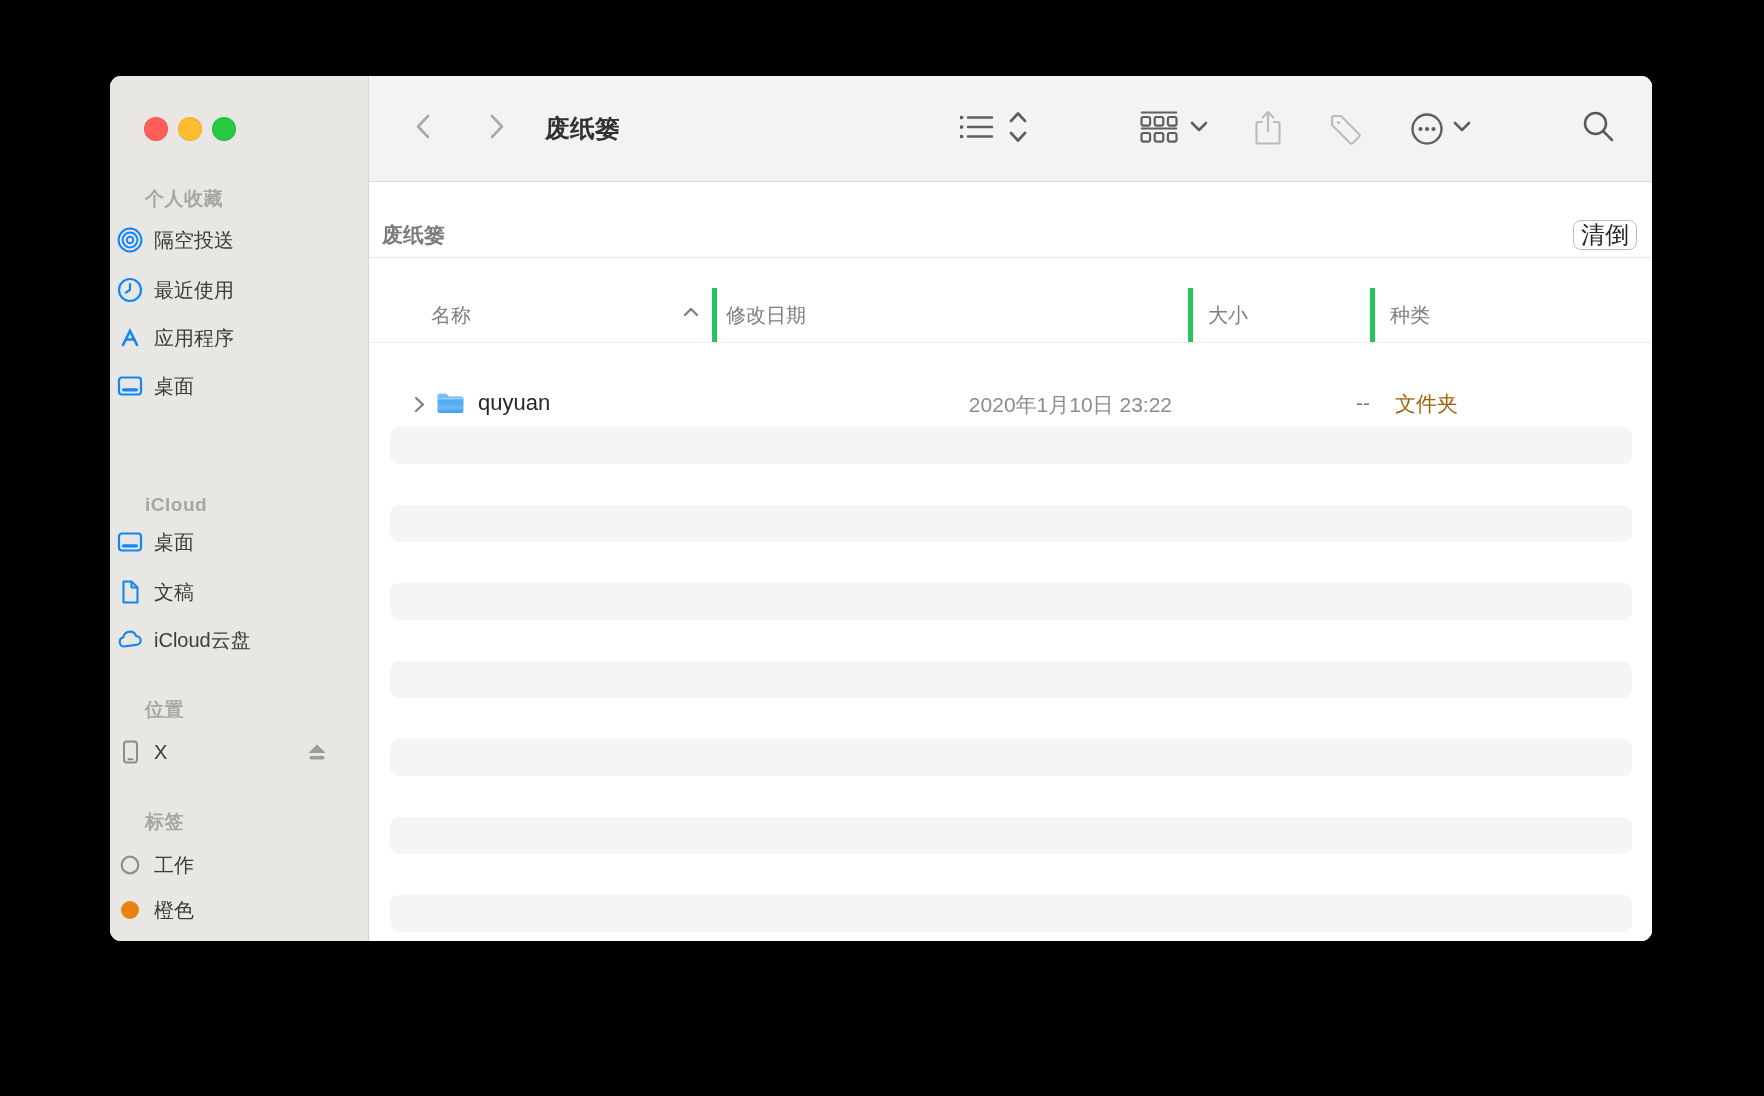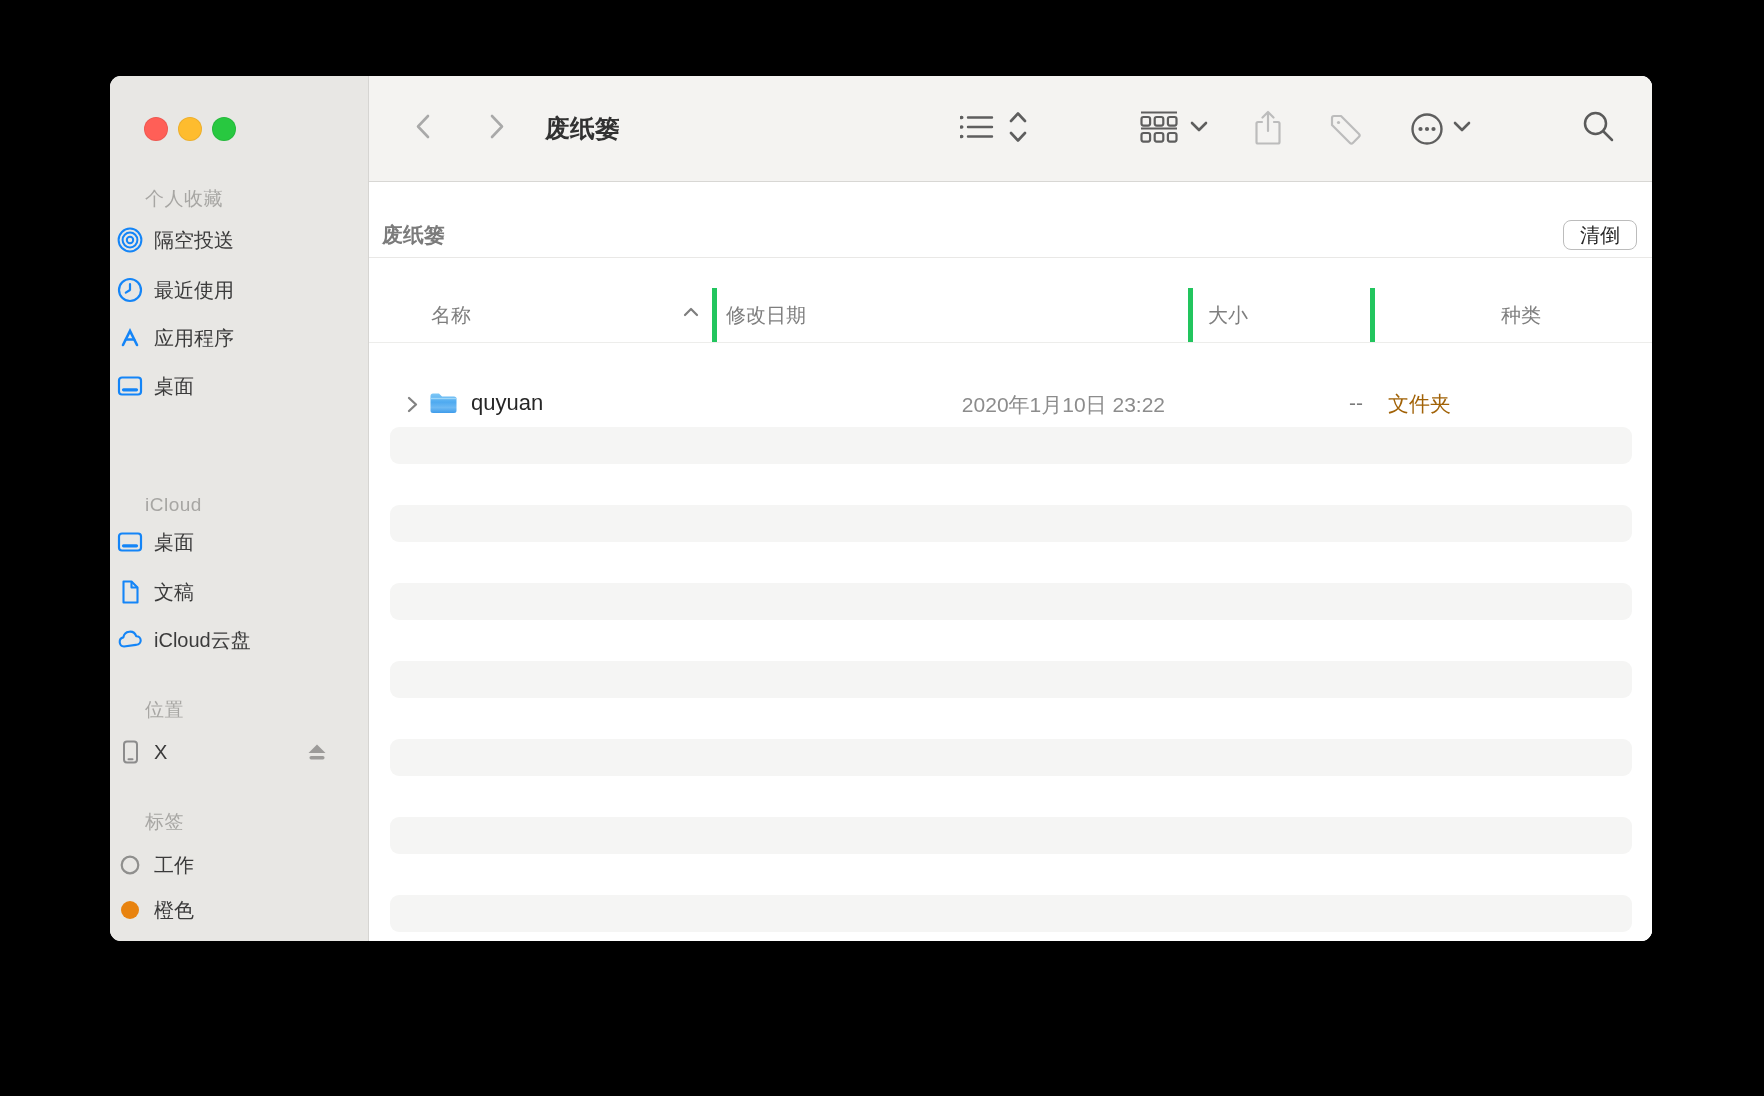--- a/index.html
+++ b/index.html
@@ -5,51 +5,51 @@
   html,body{margin:0;padding:0;background:#000;width:1764px;height:1096px;overflow:hidden;
     font-family:"Liberation Sans","DejaVu Sans",sans-serif;-webkit-font-smoothing:antialiased;}
   .stage{position:relative;width:1764px;height:1096px;background:#000;}
   .window{position:absolute;left:110px;top:76px;width:1542px;height:865px;border-radius:11px;
     overflow:hidden;background:#fff;display:flex;}
   
   .sidebar{position:relative;width:259px;flex:0 0 259px;background:#e8e7e4;border-right:1px solid #d6d5d2;box-sizing:border-box;}
   .traffic{position:absolute;left:34px;top:41px;display:flex;gap:10px;}
   .tl{width:24px;height:24px;border-radius:50%;box-shadow:inset 0 0 0 1px rgba(0,0,0,.07);}
   .sb-row{position:absolute;left:0;width:100%;height:30px;display:flex;align-items:center;padding-left:35px;box-sizing:border-box;}
-  .sb-head{font-size:19px;font-weight:400;color:#a7a6a3;letter-spacing:.5px;}
+  .sb-head{font-size:19px;font-weight:700;color:#a7a6a3;letter-spacing:.5px;}
   .sb-item{font-size:20px;color:#3b3b3b;padding-left:7px;}
   .sb-icon{width:26px;height:26px;flex:0 0 26px;margin-right:11px;display:flex;align-items:center;justify-content:center;}
   .sb-label{white-space:nowrap;}
   .eject{position:absolute;left:195px;top:3px;width:24px;height:24px;}
   
   .main{position:relative;flex:1;display:flex;flex-direction:column;background:#fff;min-width:0;gap:30px;}
   .toolbar{position:relative;height:106px;flex:0 0 106px;background:#f4f3f1;border-bottom:1px solid #d8d7d4;box-sizing:border-box;}
   .tb{position:absolute;display:flex;align-items:center;justify-content:center;}
   .title{position:absolute;left:176px;top:0;height:105px;display:flex;align-items:center;
     font-size:25px;font-weight:700;color:#323232;}
   
   .pathbar{position:relative;height:46px;flex:0 0 46px;background:#fff;border-bottom:1px solid #e9e8e6;
     box-sizing:border-box;display:flex;align-items:center;}
   .path-label{margin-left:13px;font-size:21px;font-weight:700;color:#7b7b7b;}
-  .empty-btn{position:absolute;right:15px;top:8px;width:74px;height:30px;border:1.5px solid #bcbcbc;border-radius:8px;
-    background:#fff;font-size:20px;color:#262626;display:flex;align-items:center;justify-content:center;
+  .empty-btn{position:absolute;right:15px;top:8px;width:64px;height:30px;border:1.5px solid #bcbcbc;border-radius:8px;
+    background:#fff;font-size:24px;color:#262626;display:flex;align-items:center;justify-content:center;
     font-family:Liberation Mono, monospace;cursor:default;}
   
   .cols{height:55px;flex:0 0 55px;display:flex;border-bottom:1px solid #ededeb;box-sizing:border-box;}
   .col{position:relative;display:flex;align-items:center;font-size:20px;color:#7e7e7e;box-sizing:border-box;}
   .col + .col{border-left:5px solid #22c55e;}
   .col-name{width:343px;padding-left:62px;}
   .col-date{width:476px;padding-left:9px;}
   .col-size{width:182px;padding-left:15px;}
-  .col-kind{flex:1;padding-left:15px;justify-content:center;}
+  .col-kind{flex:1;padding-left:15px;}
   .sortmark{position:absolute;right:12px;top:18px;}
   
   .list{position:relative;flex:1;background:#fff;}
   .stripe{position:absolute;left:21px;width:1242px;height:37px;border-radius:9px;background:#f5f5f4;}
-  .filerow{position:absolute;left:5px;top:12px;width:100%;height:37px;}
+  .filerow{position:absolute;left:12px;top:12px;width:100%;height:37px;}
   .disc{position:absolute;left:33px;top:11px;}
   .foldicon{position:absolute;left:55px;top:4px;}
   .fname{position:absolute;left:97px;top:5px;font-size:22px;color:#262626;}
   .fdate{position:absolute;left:541px;top:6px;width:250px;text-align:right;font-size:21px;color:#8c8c8c;}
   .fsize{position:absolute;left:929px;top:6px;width:60px;text-align:right;font-size:21px;color:#7a7a7a;}
   .fkind{position:absolute;left:1014px;top:5px;font-size:21px;color:#a16207;}
   svg{display:block;}
 </style>
 </head>
 <body>

